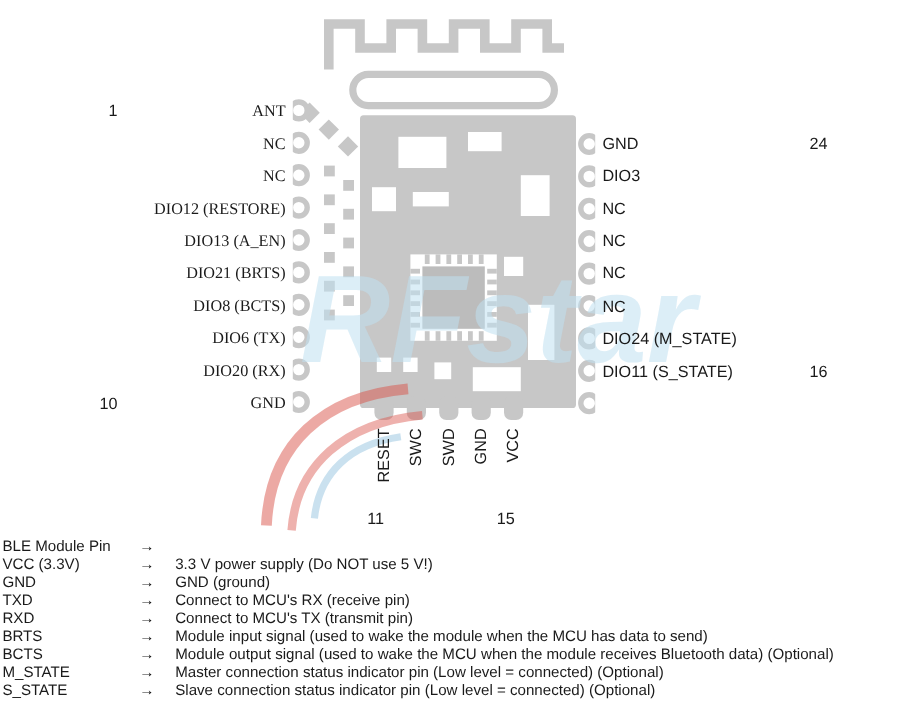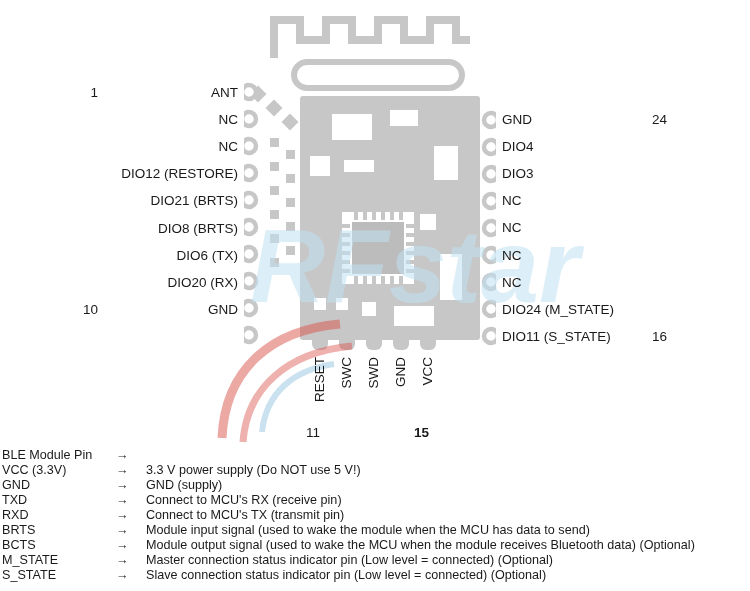--- a/index.html
+++ b/index.html
@@ -11,23 +11,23 @@
     position:relative;
     overflow:hidden;
   }
   .module-svg { position:absolute; left:244px; top:6px; z-index:1; }
   .watermark-svg { position:absolute; left:0; top:0; z-index:2; pointer-events:none; }
   .pin-col { position:absolute; z-index:3; }
   #left-pins { left:60px; top:79px; width:178px; }
   #right-pins { left:502px; top:106px; width:210px; }
   .pin-row { height:27.1px; display:flex; align-items:center; }
   .pin-num { width:38px; text-align:right; font-size:13.5px; }
-  #right-pins .pin-num { width:60px; text-align:left;margin-left:10px; }
+  #right-pins .pin-num { width:60px; text-align:center;margin-left:10px; }
   .pin-label { font-size:13.5px; }
-  #left-pins .pin-label { flex:1; text-align:right; }
+  #left-pins .pin-label { flex:1; text-align:right;font-family:Liberation Serif, serif; }
   #right-pins .pin-label { flex:1; text-align:left; }
   #bottom-pins { left:244px; top:357px; width:250px; height:100px; }
   .vpin {
     position:absolute; top:0;
     writing-mode:vertical-rl;
     transform:rotate(180deg);
     font-size:13.5px;
   }
   .bottom-num { position:absolute; top:68px; width:28px; text-align:left; font-size:13.5px; }
   #legend { left:2px; top:447px; width:744px; z-index:3; position:absolute; }
@@ -161,47 +161,47 @@
     <div class="pin-row">
       <span class="pin-num"></span>
       <span class="pin-label">NC</span>
     </div>
     <div class="pin-row">
       <span class="pin-num"></span>
       <span class="pin-label">DIO12 (RESTORE)</span>
     </div>
     <div class="pin-row">
       <span class="pin-num"></span>
+      <span class="pin-label">DIO13 (A_EN)</span>
+    </div>
+    <div class="pin-row">
+      <span class="pin-num"></span>
       <span class="pin-label">DIO21 (BRTS)</span>
     </div>
     <div class="pin-row">
       <span class="pin-num"></span>
-      <span class="pin-label">DIO8 (BRTS)</span>
+      <span class="pin-label">DIO8 (BCTS)</span>
     </div>
     <div class="pin-row">
       <span class="pin-num"></span>
       <span class="pin-label">DIO6 (TX)</span>
     </div>
     <div class="pin-row">
       <span class="pin-num"></span>
       <span class="pin-label">DIO20 (RX)</span>
     </div>
     <div class="pin-row">
       <span class="pin-num">10</span>
       <span class="pin-label">GND</span>
     </div>
   </div>
 <div id="right-pins" class="pin-col">
     <div class="pin-row">
       <span class="pin-label">GND</span>
       <span class="pin-num">24</span>
-    </div>
-    <div class="pin-row">
-      <span class="pin-label">DIO4</span>
-      <span class="pin-num"></span>
     </div>
     <div class="pin-row">
       <span class="pin-label">DIO3</span>
       <span class="pin-num"></span>
     </div>
     <div class="pin-row">
       <span class="pin-label">NC</span>
       <span class="pin-num"></span>
     </div>
     <div class="pin-row">
@@ -228,37 +228,37 @@
 <div id="bottom-pins" class="pin-col">
     <span class="vpin" style="left: 68px;">RESET</span>
     <span class="bottom-num" style="left: 62px;">11</span>
     <span class="vpin" style="left: 95px;">SWC</span>
     <span class="bottom-num" style="left: 89px;"></span>
     <span class="vpin" style="left: 122px;">SWD</span>
     <span class="bottom-num" style="left: 116px;"></span>
     <span class="vpin" style="left: 149px;">GND</span>
     <span class="bottom-num" style="left: 143px;"></span>
     <span class="vpin" style="left: 176px;">VCC</span>
-    <span class="bottom-num" style="left: 170px; font-weight: bold;">15</span>
+    <span class="bottom-num" style="left: 170px;">15</span>
   </div>
 
 <div id="legend">
     <div class="legend-row">
       <span class="legend-pin">BLE Module Pin</span>
       <span class="legend-arrow">→</span>
     </div>
     <div class="legend-row">
       <span class="legend-pin">VCC (3.3V)</span>
       <span class="legend-arrow">→</span>
       <span class="legend-desc">3.3 V power supply (Do NOT use 5 V!)</span>
     </div>
     <div class="legend-row">
       <span class="legend-pin">GND</span>
       <span class="legend-arrow">→</span>
-      <span class="legend-desc">GND (supply)</span>
+      <span class="legend-desc">GND (ground)</span>
     </div>
     <div class="legend-row">
       <span class="legend-pin">TXD</span>
       <span class="legend-arrow">→</span>
       <span class="legend-desc">Connect to MCU's RX (receive pin)</span>
     </div>
     <div class="legend-row">
       <span class="legend-pin">RXD</span>
       <span class="legend-arrow">→</span>
       <span class="legend-desc">Connect to MCU's TX (transmit pin)</span>

